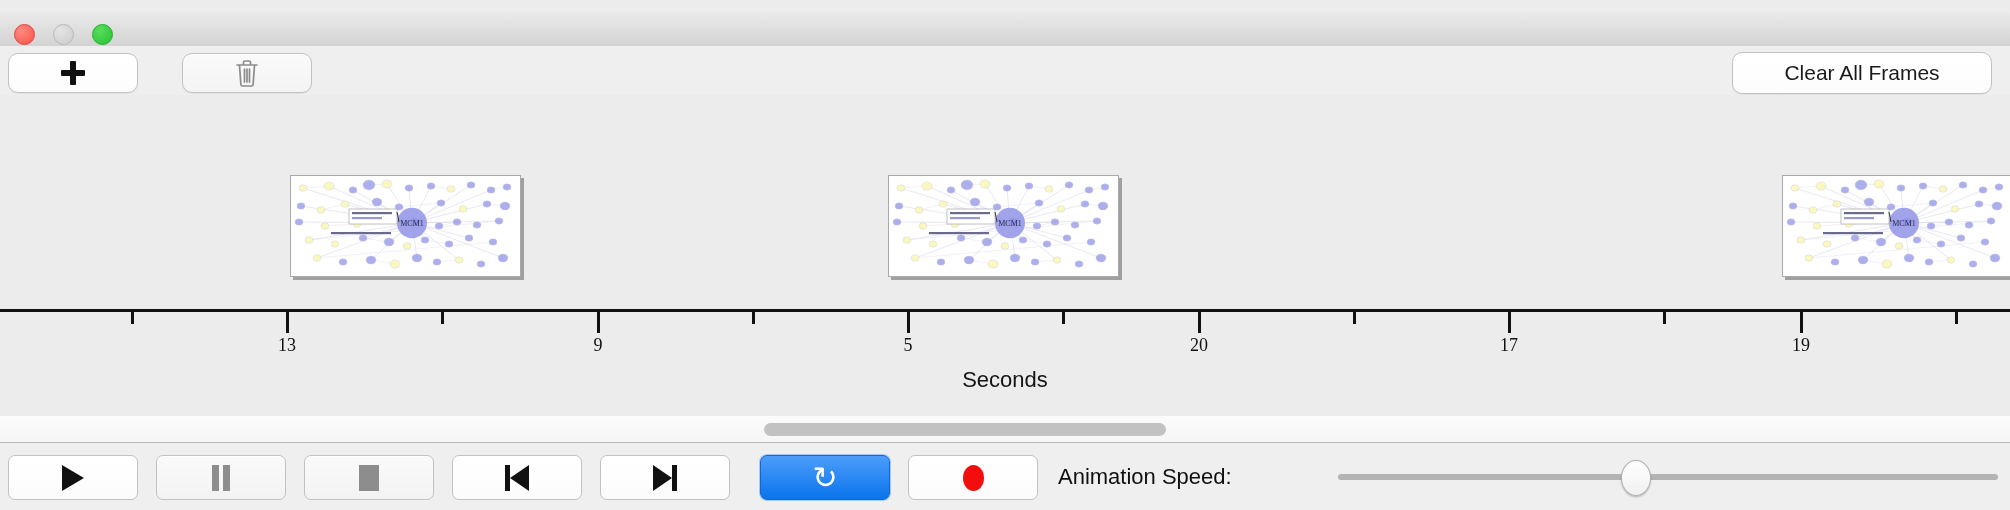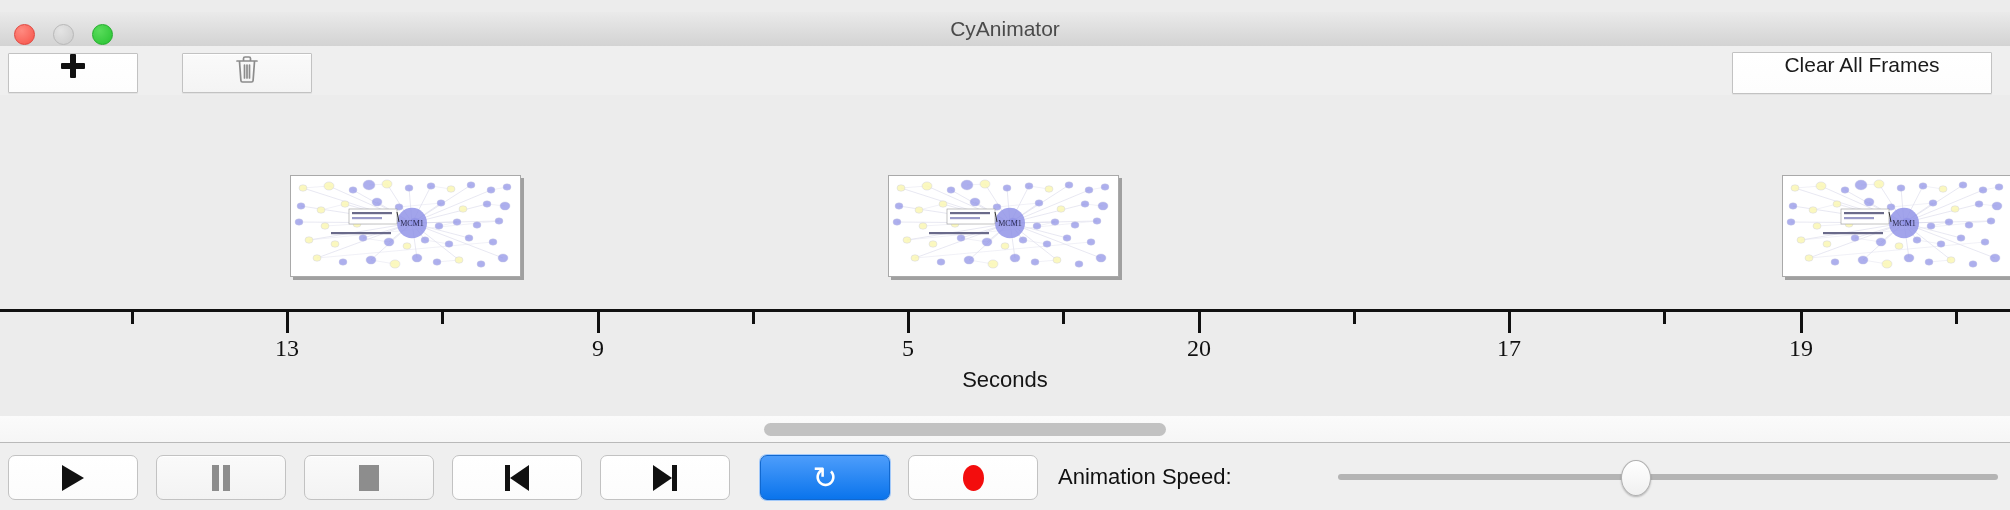--- a/index.html
+++ b/index.html
@@ -33,44 +33,44 @@
   .traffic{position:absolute;top:12px;display:block;width:19px;height:19px;border-radius:50%;}
   .tl-close{left:14px;background:radial-gradient(circle at 35% 30%,#ff8a80,#f65349);border:1px solid #e0443c;}
   .tl-min{left:53px;background:radial-gradient(circle at 35% 30%,#e4e4e4,#cbcbcb);border:1px solid #b8b8b8;}
   .tl-max{left:92px;background:radial-gradient(circle at 35% 30%,#59dc5b,#27c231);border:1px solid #21ad2a;}
   .wtitle{position:absolute;left:0;top:12px;width:2010px;height:34px;line-height:34px;
     text-align:center;font-size:21px;color:#4a4a4a;}
 
   
   .toolbar{position:absolute;left:0;top:46px;width:2010px;height:49px;background:#efefef;
      border-bottom:1px solid #c4c4c4;}
-  .tbtn{position:absolute;border:1px solid #c2c2c2;border-radius:1px;
+  .tbtn{position:absolute;border:1px solid #c2c2c2;border-radius:10px;
      box-shadow:0 1px 0 rgba(255,255,255,.9) inset, 0 1px 1px rgba(0,0,0,.06);
-     display:flex;justify-content:center;cursor:pointer;}
+     display:flex;align-items:center;justify-content:center;cursor:pointer;}
   .tbtn.enabled{background:linear-gradient(#ffffff,#fdfdfd);}
   .tbtn.disabled{background:linear-gradient(#fafafa,#f4f4f4);}
   #btn-add{left:8px;top:7px;width:128px;height:38px;}
   #btn-del{left:182px;top:7px;width:128px;height:38px;}
   #btn-clear{left:1732px;top:6px;width:258px;height:40px;}
   #btn-clear span{font-size:21px;color:#1b1b1b;}
   .plus{position:relative;width:24px;height:24px;}
   .plus:before,.plus:after{content:"";position:absolute;background:#111;border-radius:1px;}
   .plus:before{left:9px;top:0;width:6px;height:24px;}
   .plus:after{left:0;top:9px;width:24px;height:6px;}
 
   
   .timeline{position:absolute;left:0;top:95px;width:2010px;height:321px;background:#ececec;
      border-bottom:1px solid #c9c9c9;overflow:hidden;}
   .tl-inner{position:absolute;left:0;top:0;width:2010px;height:321px;}
 
   
   .ruler-line{position:absolute;left:0;top:214px;width:2010px;height:3px;background:#111;}
   .tick-major{position:absolute;top:217px;width:3px;height:21px;background:#111;}
   .tick-minor{position:absolute;top:217px;width:3px;height:12px;background:#111;}
-  .tick-label{position:absolute;top:240px;font-size:24px;color:#111;
+  .tick-label{position:absolute;top:240px;font-size:18px;color:#111;
      font-family:"Liberation Serif", serif;transform:translateX(-50%);white-space:nowrap;}
   .axis-title{position:absolute;top:272px;width:2010px;text-align:center;font-size:22px;color:#151515;}
 
   
   .frame{position:absolute;top:80px;width:229px;height:100px;
      background:#fff;border:1px solid #a9a9a9;
      box-shadow:3px 3px 0 rgba(0,0,0,.32);overflow:hidden;cursor:pointer;text-decoration:underline;}
   .net{position:absolute;left:0;top:0;width:229px;height:100px;}
 
   
@@ -118,21 +118,20 @@
 <body>
 
 <div id="app">
 
 
   <div class="titlebar">
     <span class="traffic tl-close"></span>
     <span class="traffic tl-min"></span>
     <span class="traffic tl-max"></span>
   </div>
-  <div class="wtitle">CyAnimator</div>
 
   <div class="toolbar">
     <div id="btn-add" class="tbtn enabled">
       <span class="plus"></span>
     </div>
     <div id="btn-del" class="tbtn disabled">
       <svg width="26" height="30" viewBox="0 0 26 30">
         <path d="M3 7 h20 M9.5 7 v-2.5 a1.5 1.5 0 0 1 1.5-1.5 h4 a1.5 1.5 0 0 1 1.5 1.5 V7
                  M5.5 7.5 l1.4 19 a1.6 1.6 0 0 0 1.6 1.5 h9 a1.6 1.6 0 0 0 1.6-1.5 l1.4-19
                  M10.5 11 v13 M13 11 v13 M15.5 11 v13" fill="none" stroke="#8c8c8c" stroke-width="1.7" stroke-linecap="round"></path>

